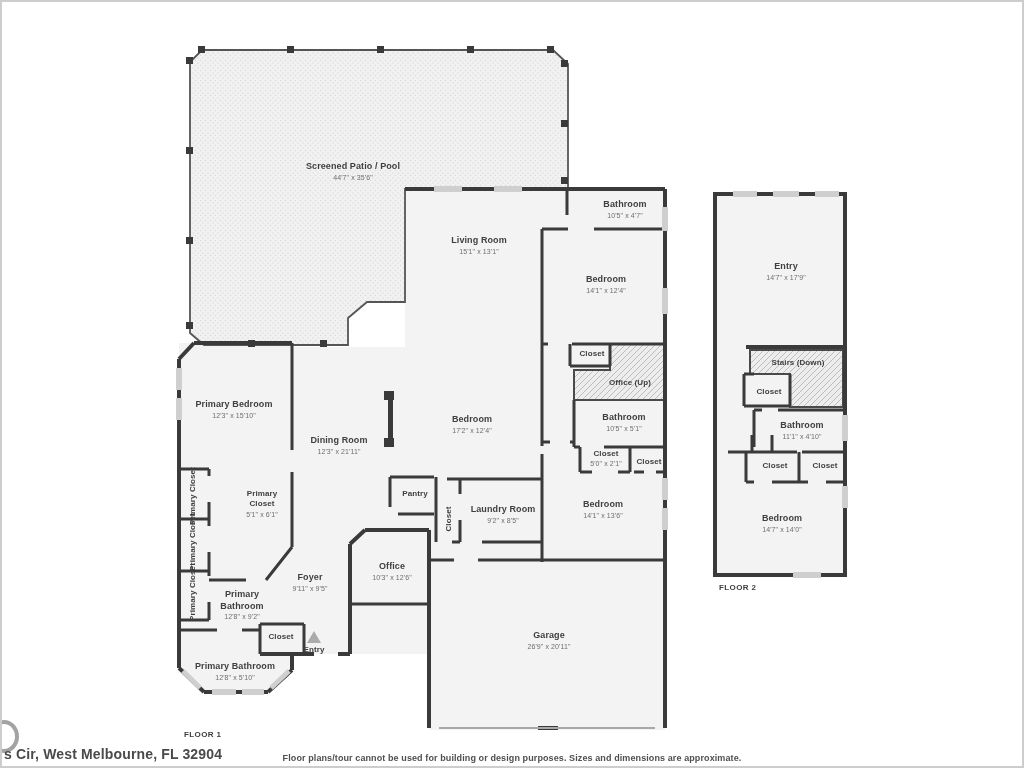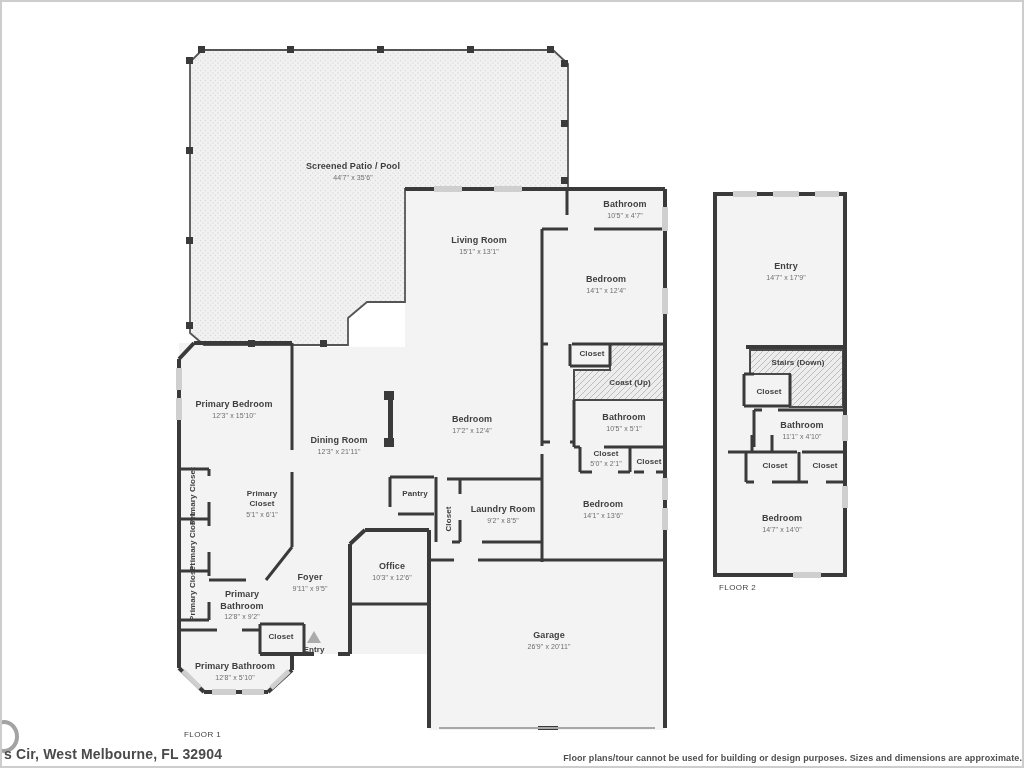--- a/index.html
+++ b/index.html
@@ -15,38 +15,38 @@
     text-align:center;color:#3f3f3f;line-height:1.3;white-space:nowrap;z-index:5;
   }
   .lbl .nm{font-size:9px;font-weight:600;letter-spacing:0.1px;}
   .lbl .dm{font-size:7px;font-weight:400;color:#6e6e6e;letter-spacing:0.1px;}
   .lbl.sm .nm{font-size:8px;}
   .lbl.v{transform:translate(-50%,-50%) rotate(-90deg);}
   .lbl.wrap{white-space:normal;}
   .lbl.w50{width:52px;}
   .lbl.w62{width:64px;}
   .tag{
-    position:absolute;font-size:8px;font-weight:400;color:#3e3e3e;
+    position:absolute;font-size:8px;font-weight:700;color:#3e3e3e;
     letter-spacing:0.4px;z-index:8;
   }
   .wm-text{
     position:absolute;left:6px;top:712px;z-index:6;
     font-family:"DejaVu Serif",serif;font-size:27px;letter-spacing:1px;
     color:#a3a3a3;white-space:nowrap;
   }
   .wm-arc{
     position:absolute;left:-13px;top:718px;width:22px;height:25px;z-index:6;
     border:4px solid #a3a3a3;border-radius:50%;
   }
   .addr{
     position:absolute;left:2px;top:744px;z-index:6;
     font-size:14px;font-weight:700;color:#4a4a4a;letter-spacing:0.15px;
   }
   .disc{
-    position:absolute;left:0;right:0;top:751px;text-align:right;z-index:6;
+    position:absolute;left:0;right:0;top:751px;text-align:center;z-index:6;
     font-size:9px;font-weight:700;color:#4f4f4f;letter-spacing:0.1px;
   }
 </style>
 </head>
 <body>
 
 <div class="page">
 
   <svg class="plan-svg" width="1024" height="768" viewBox="0 0 1024 768">
     <defs>
@@ -153,21 +153,21 @@
     <div class="dm">10'5" x 4'7"</div>
   </div>
   <div class="lbl" style="left:604px;top:282px">
     <div class="nm">Bedroom</div>
     <div class="dm">14'1" x 12'4"</div>
   </div>
   <div class="lbl sm" style="left:590px;top:352px">
     <div class="nm">Closet</div>
   </div>
   <div class="lbl sm" style="left:628px;top:381px">
-    <div class="nm">Coast (Up)</div>
+    <div class="nm">Office (Up)</div>
   </div>
   <div class="lbl" style="left:622px;top:420px">
     <div class="nm">Bathroom</div>
     <div class="dm">10'5" x 5'1"</div>
   </div>
   <div class="lbl sm" style="left:604px;top:457px">
     <div class="nm">Closet</div>
     <div class="dm">5'0" x 2'1"</div>
   </div>
   <div class="lbl sm" style="left:647px;top:460px">

